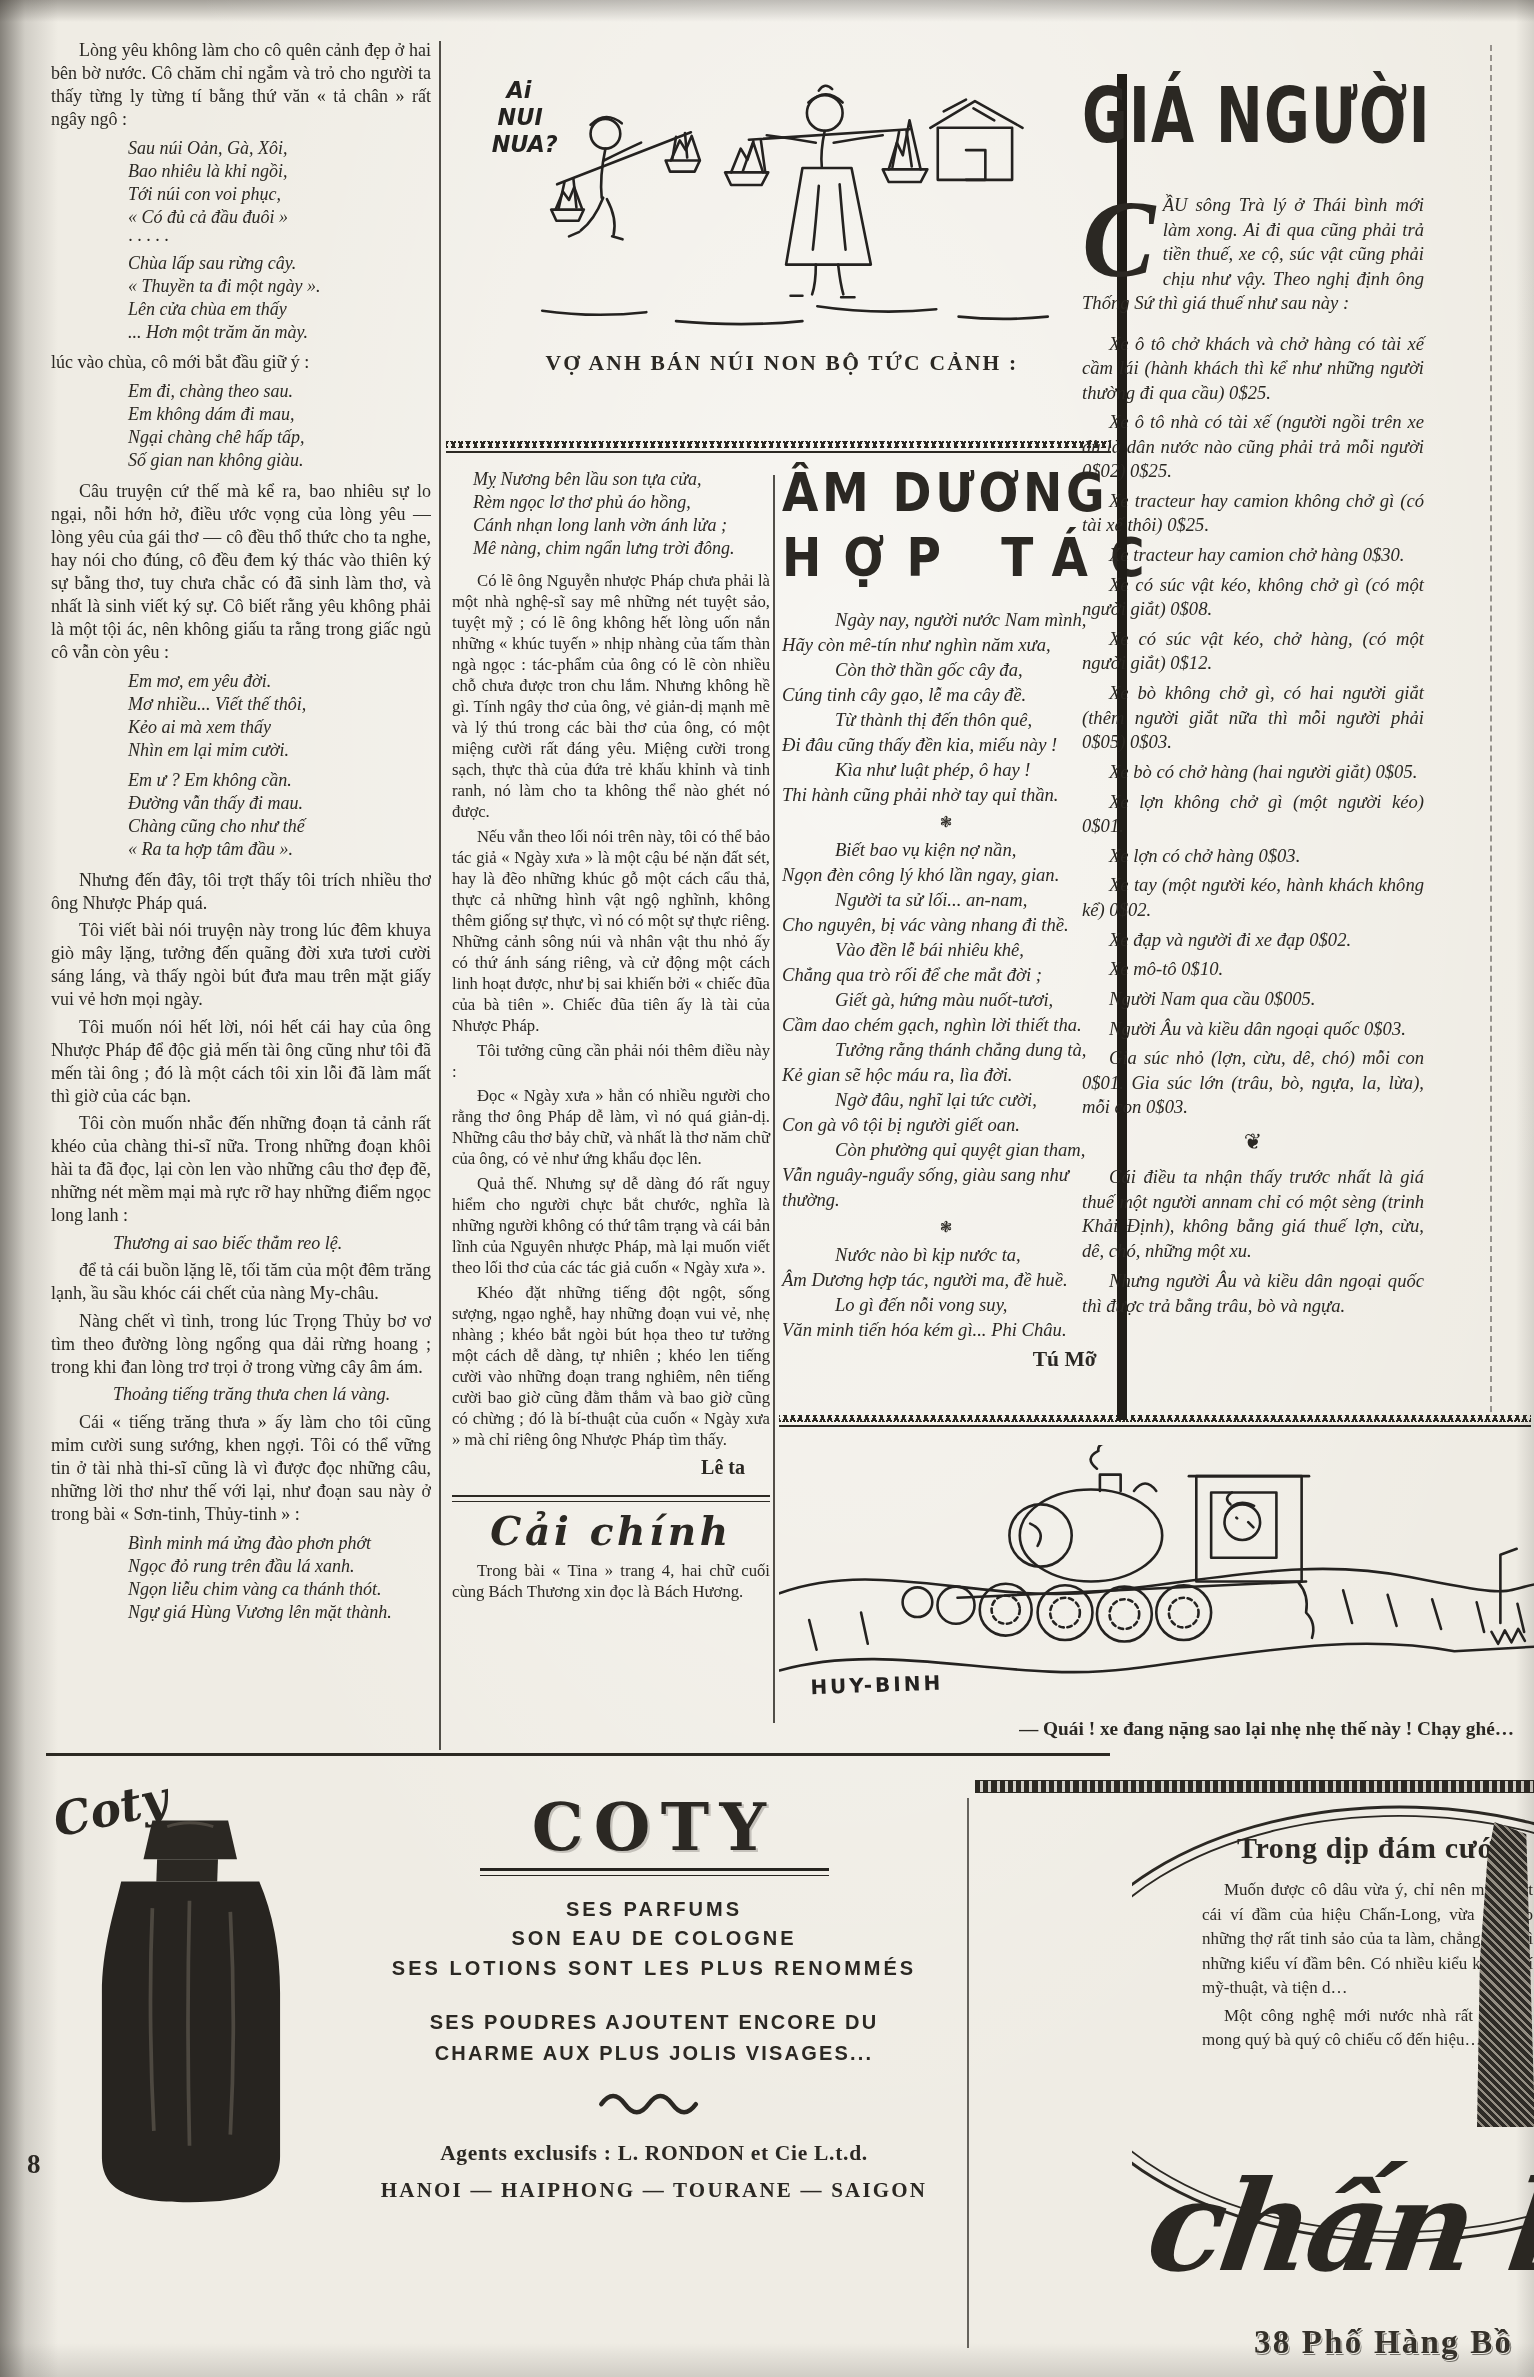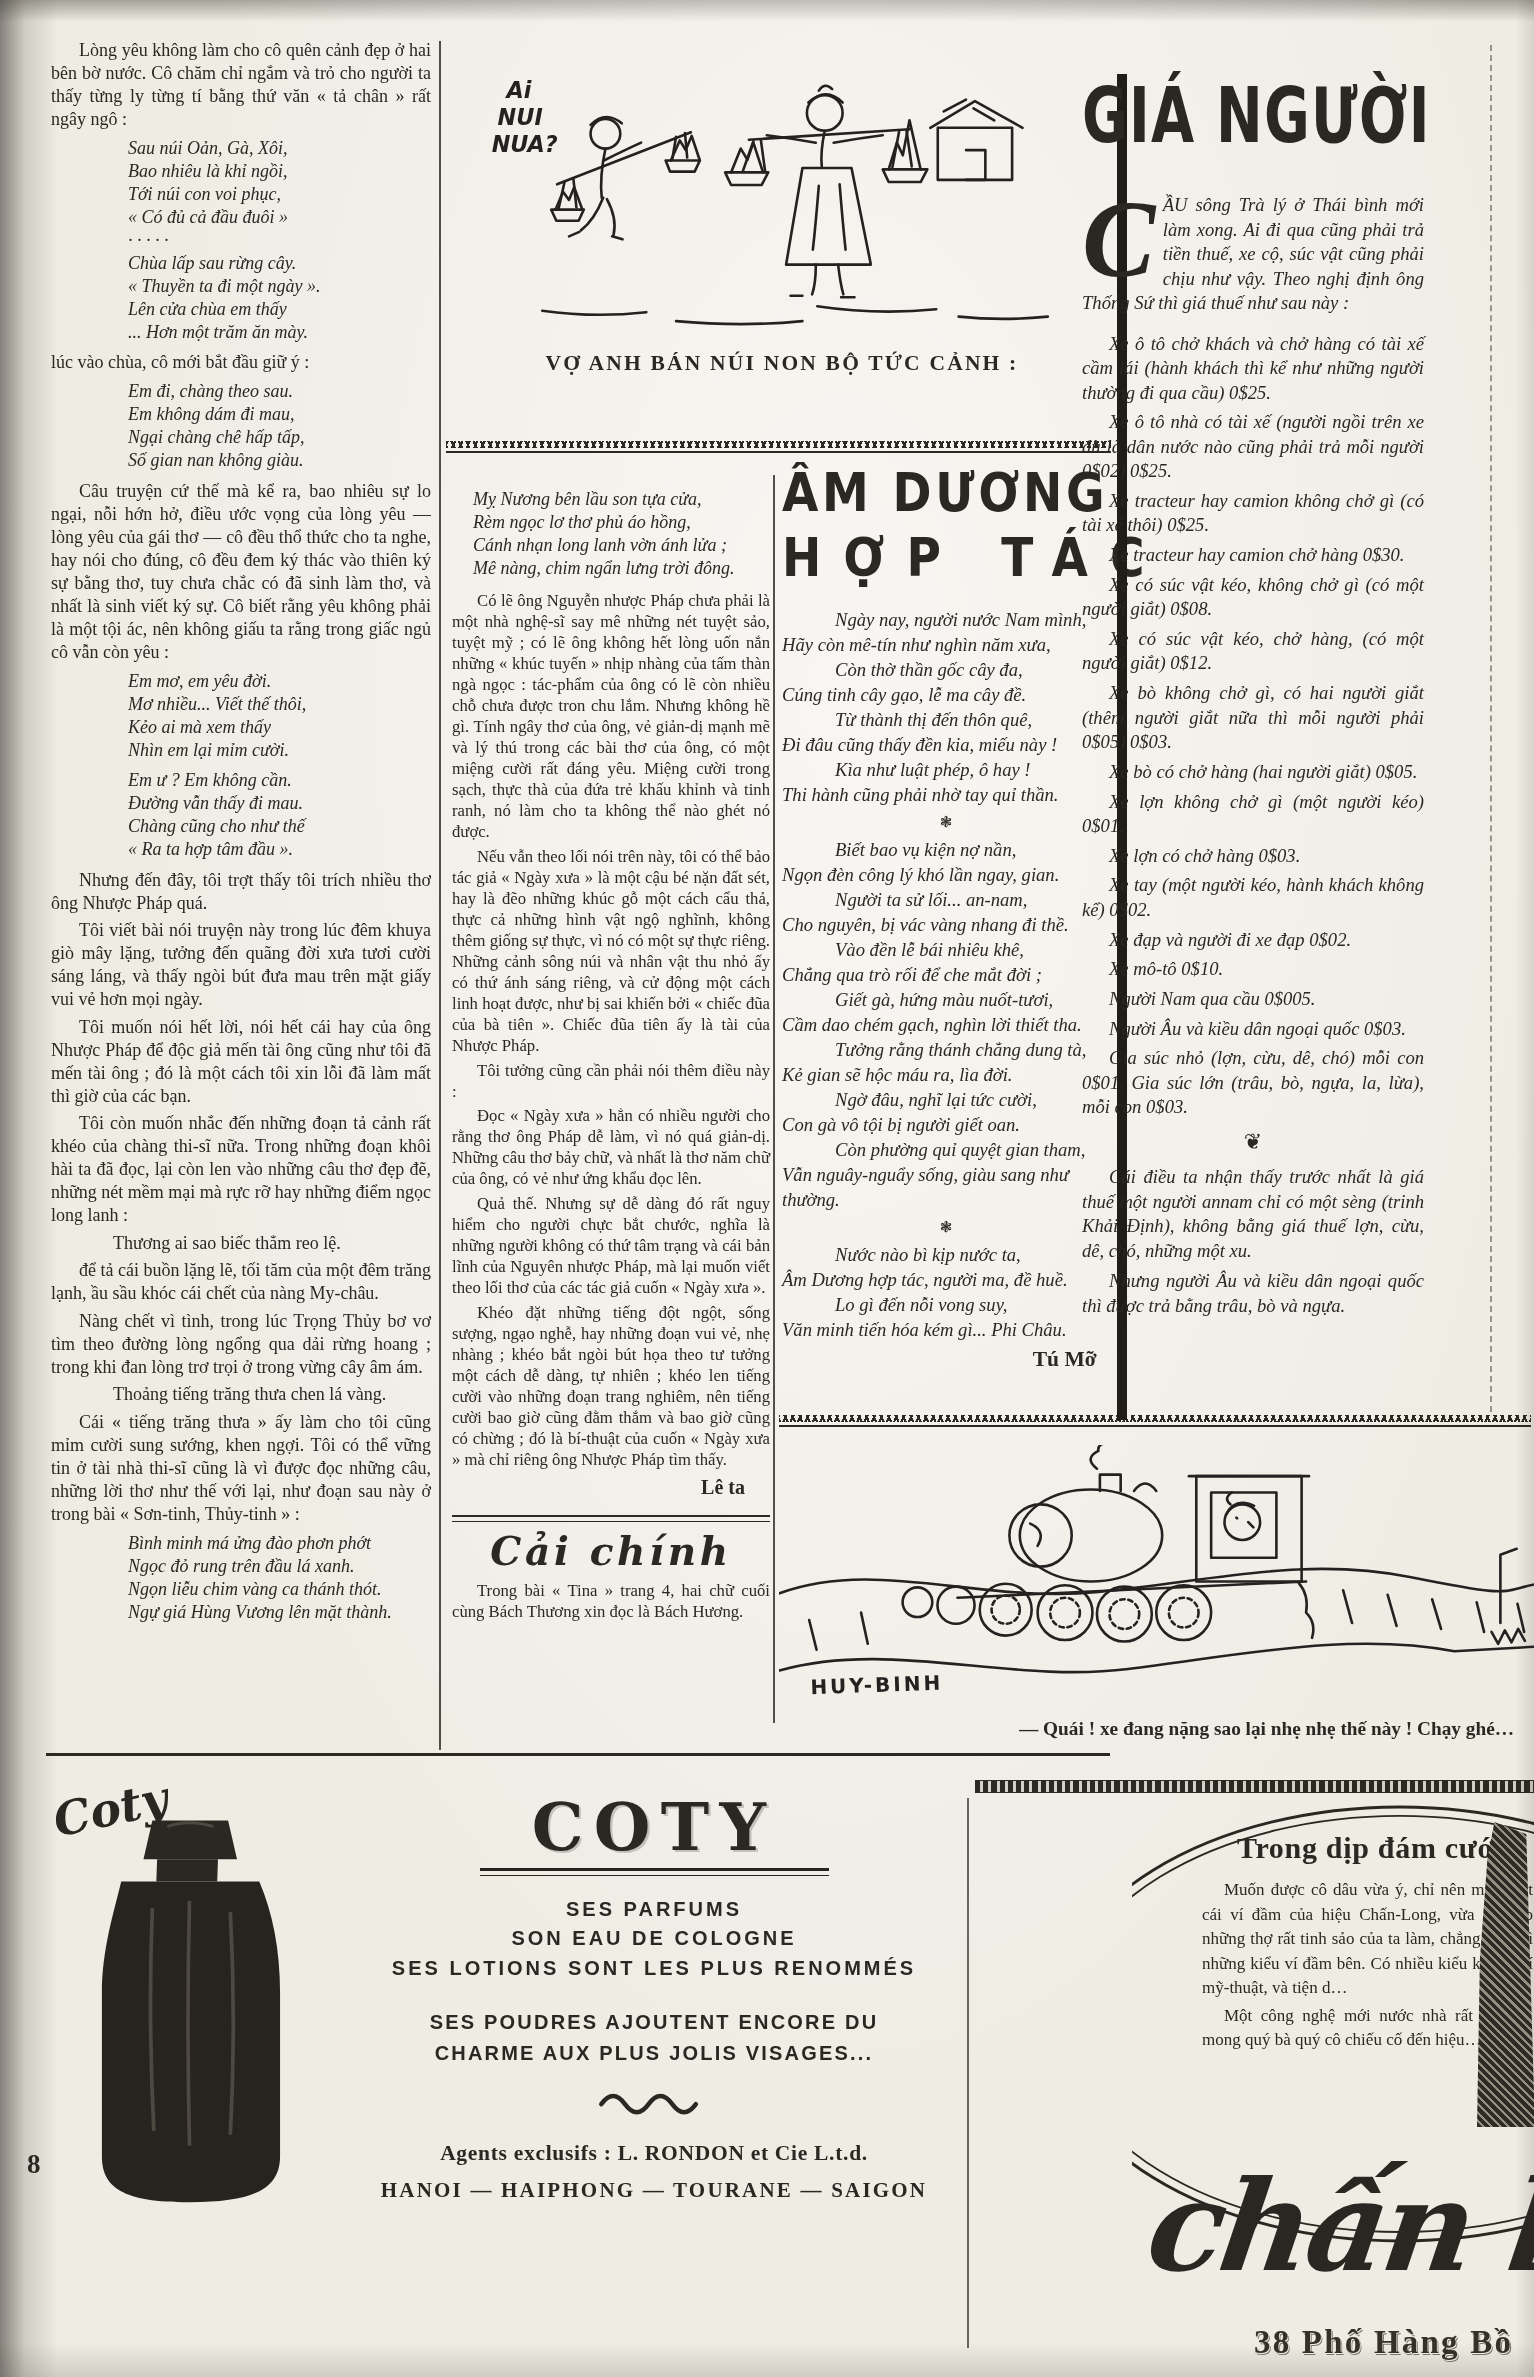--- a/index.html
+++ b/index.html
@@ -15,23 +15,23 @@
       linear-gradient(0deg, rgba(46,42,36,.16) 0px, rgba(46,42,36,0) 34px),
       linear-gradient(270deg, rgba(46,42,36,.14) 0px, rgba(46,42,36,0) 19.3px);
   }
   .abs{position:absolute;}
   
   .col1{left:51px;top:39px;width:380px;height:1706px;overflow:hidden;font-size:18px;line-height:23px;text-align:justify;}
   .col1 p{margin:0 0 4.5px 0;text-indent:28px;}
   .col1 p.noindent{text-indent:0;}
   .poem{font-style:italic;margin:6px 0 7.4px 77px;text-align:left;}
   .poem>div{line-height:23px;}
-  .quoteline{margin:4.5px 0 4.5px 62px;text-align:left;}
+  .quoteline{font-style:italic;margin:4.5px 0 4.5px 62px;text-align:left;}
   .vrule{background:#35312b;width:1.5px;opacity:.85;}
-  .col2{left:452px;top:488px;width:318px;font-size:16.7px;line-height:21px;text-align:justify;}
+  .col2{left:452px;top:468px;width:318px;font-size:16.7px;line-height:21px;text-align:justify;}
   .col2 p{margin:0 0 3.7px 0;text-indent:25px;}
   .col2 .poem{margin:0 0 10.4px 21px;font-size:18px;}
   .signature{text-align:right;font-weight:bold;font-size:20px;padding-right:25px;margin-top:7.4px;}
   .double-rule{height:4.5px;border-top:2.2px solid #2c2923;border-bottom:1.5px solid #2c2923;margin:16.3px 0 19.3px 0;}
   .correction-title{font-family:"DejaVu Serif",serif;font-style:italic;font-weight:bold;font-size:39px;text-align:center;letter-spacing:3.7px;margin:3px 0 18px 0;}
   .col3{left:782px;top:462px;width:328px;}
   .amduong-t1{font-family:"DejaVu Sans","Liberation Sans",sans-serif;font-weight:bold;font-size:47px;letter-spacing:3.7px;transform:scale(1,1.12);transform-origin:left top;white-space:nowrap;}
   .amduong-t2{font-family:"DejaVu Sans","Liberation Sans",sans-serif;font-weight:bold;font-size:47px;letter-spacing:22px;transform:scale(1,1.12);transform-origin:left top;white-space:nowrap;margin-top:10.4px;}
   .lucbat{font-style:italic;font-size:18.6px;line-height:25px;margin-top:25px;}
   .lucbat>div:nth-child(odd){margin-left:53px;}

